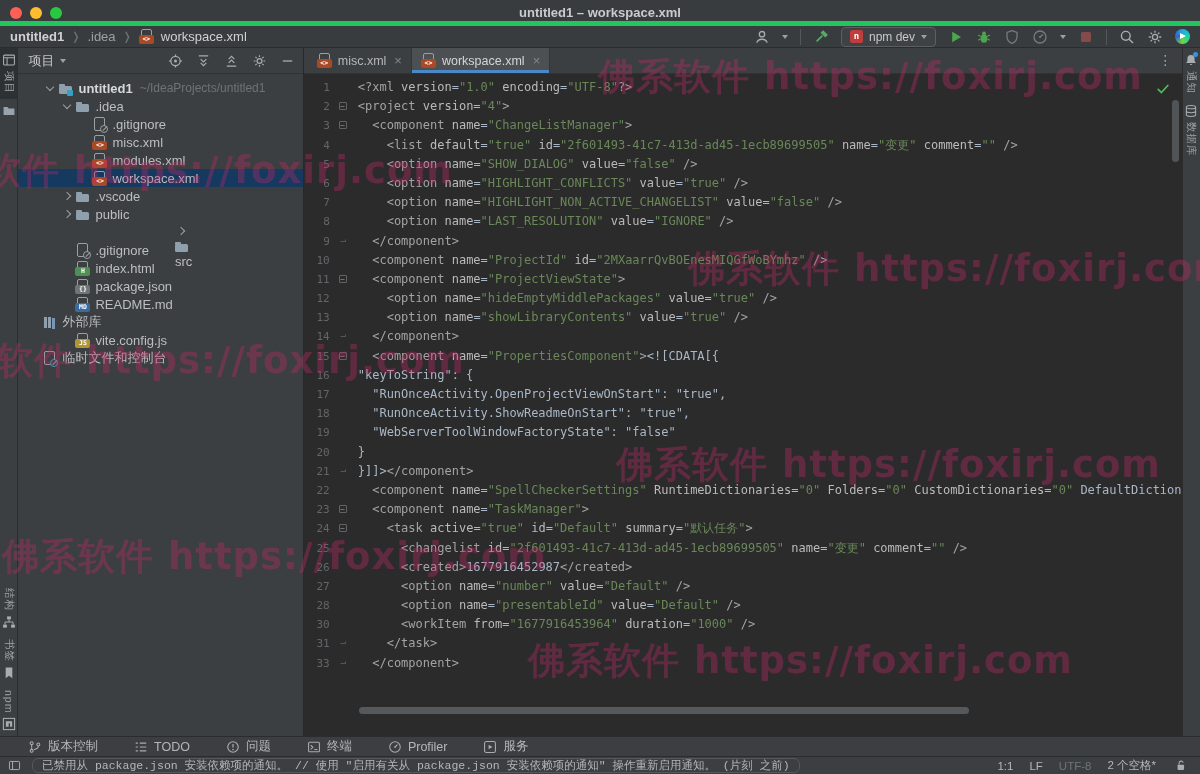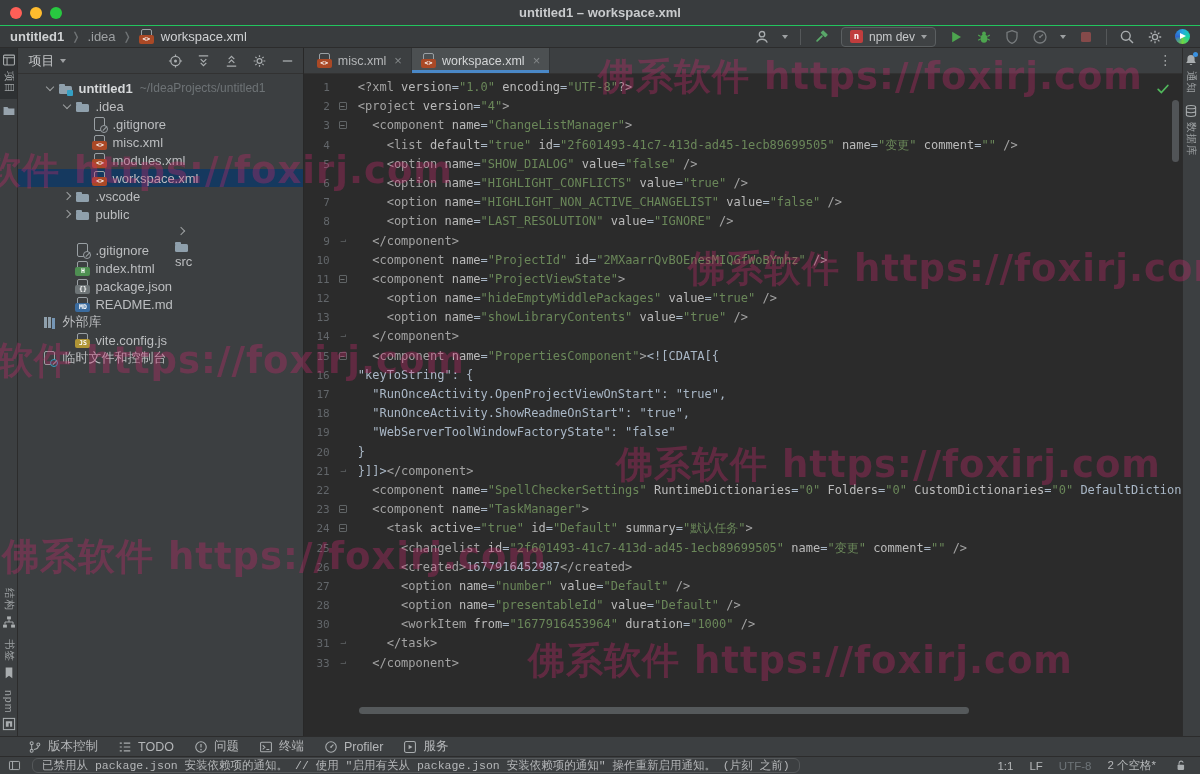--- a/index.html
+++ b/index.html
@@ -1,21 +1,21 @@
 <!DOCTYPE html>
 <html><head>
 <meta charset="utf-8">
 <style>
   html,body{margin:0;padding:0;background:#1e1f21;}
   *{box-sizing:border-box;user-select:none;}
   #app{position:relative;width:1200px;height:774px;overflow:hidden;
        font-family:"Liberation Sans","DejaVu Sans",sans-serif;
        background:#2b2b2b;color:#bbbdbf;cursor:default;}
   
-  .titlebar{position:absolute;left:0;top:0;width:1200px;height:26px;background:#393c3e;border-bottom:1px solid #22c55e;}
+  .titlebar{position:absolute;left:0;top:0;width:1200px;height:26px;background:#393c3e;border-bottom:5px solid #22c55e;}
   .tl{position:absolute;top:7px;width:12px;height:12px;border-radius:50%;}
   .tl.r{left:10px;background:#ff5f57;} .tl.y{left:30px;background:#febc2e;} .tl.g{left:50px;background:#28c840;}
   .wtitle{position:absolute;left:0;right:0;top:0;height:26px;line-height:26px;text-align:center;
           font-size:13px;font-weight:700;color:#c9cbcd;}
   
   .toolbar{position:absolute;left:0;top:26px;width:1200px;height:22px;background:#393c3e;border-bottom:1px solid #2c2c2c;
            display:flex;align-items:center;}
   .crumbs{display:flex;align-items:center;gap:7px;padding-left:10px;font-size:13px;}
   .crumb-proj{font-weight:700;color:#cfd1d3;}
   .crumb-sep{color:#6f7375;font-size:11px;}
@@ -80,21 +80,21 @@
   .fm{flex:0 0 14px;position:relative;color:#5f6365;}
   .fm .fo{position:absolute;left:1px;top:5px;width:8px;height:8px;border:1px solid #5f6365;border-radius:1px;color:#8c9092;font:8px/7px "DejaVu Sans Mono",monospace;text-align:center;}
   .fm .fc{position:absolute;left:2px;top:2px;font:10px/14px "DejaVu Sans Mono",monospace;transform:rotate(180deg);}
   .codepre{white-space:pre;padding-left:6px;font:12px/19.2px "DejaVu Sans Mono",monospace;}
   .ctag{color:#a3a3a3;} .cattr{color:#bababa;} .cstr{color:#6a8759;} .cpl{color:#a9b7c6;}
   .okcheck{position:absolute;right:12px;top:8px;width:14px;height:14px;}
   .vthumb{position:absolute;right:3px;top:26px;width:7px;height:62px;background:#585c5f;border-radius:4px;opacity:.85;}
   .hscroll{position:absolute;left:55px;bottom:22px;height:7px;width:610px;background:#5a5e61;border-radius:4px;opacity:.9;}
   
   .twbar{position:absolute;left:0;top:736px;width:1200px;height:20px;background:#3c3f41;border-top:1px solid #2c2c2c;
-         display:flex;align-items:center;gap:20px;padding-left:28px;font-size:12.5px;color:#b4b6b8;}
+         display:flex;align-items:center;gap:36px;padding-left:28px;font-size:12.5px;color:#b4b6b8;}
   .twitem{display:flex;align-items:center;gap:6px;}
   .twitem .tbico{width:14px;height:14px;}
   .statusbar{position:absolute;left:0;top:756px;width:1200px;height:18px;background:#3c3f41;border-top:1px solid #2c2c2c;
              display:flex;align-items:center;font-size:11.5px;color:#b4b6b8;}
   .sb-left{display:flex;align-items:center;gap:10px;padding-left:6px;font-family:Liberation Mono, monospace;}
   .sb-msg{border:1px solid #55585a;border-radius:6px;padding:0 9px;height:15px;line-height:14px;white-space:nowrap;}
   .sb-right{margin-left:auto;display:flex;align-items:center;gap:16px;padding-right:12px;}
   .sb-right .dim{color:#6e7478;}
   
   .wm{position:absolute;z-index:60;pointer-events:none;white-space:nowrap;

